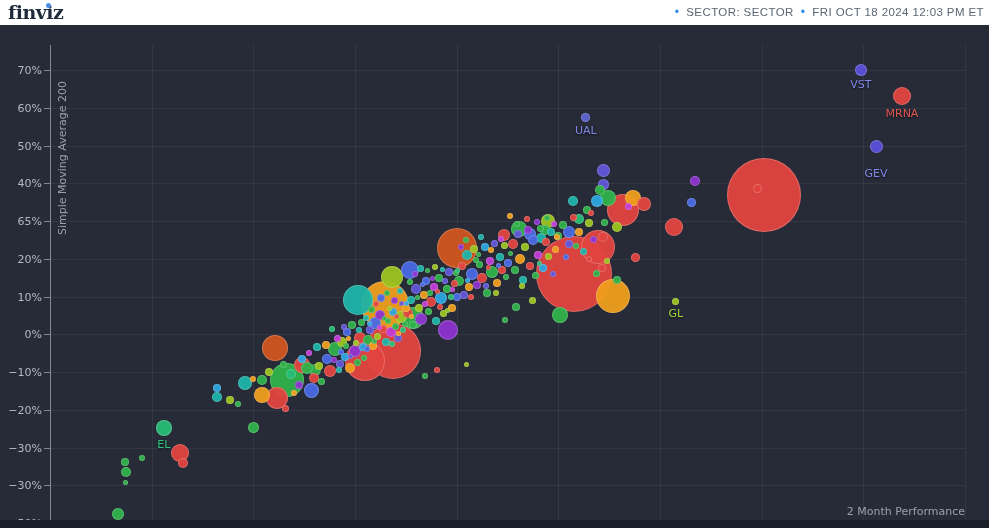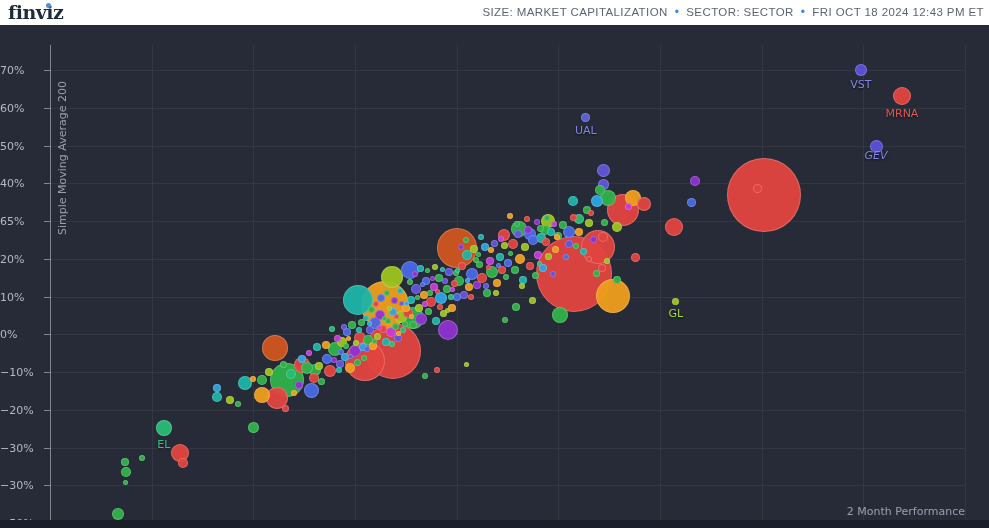--- a/index.html
+++ b/index.html
@@ -11,41 +11,40 @@
   .sep{color:#2f8ceb;font-size:12px;line-height:10px;}
   .chart{position:absolute;top:25px;left:0;width:989px;height:503px;background:#262b37;}
   .bottom-strip{position:absolute;left:0;top:520px;width:989px;height:8px;background:#1b1f29;}
   .gl-h{position:absolute;left:50px;width:915px;height:1px;background:rgba(255,255,255,0.06);}
   .gl-v{position:absolute;top:20px;height:478px;width:1px;background:rgba(255,255,255,0.06);}
   .axis-y{position:absolute;left:50px;top:20px;width:1px;height:478px;background:#81868f;}
   .axis-x{position:absolute;left:50px;top:498px;width:916px;height:1px;background:#81868f;}
   .tick-y{position:absolute;left:44px;width:6px;height:1px;background:#81868f;}
   .tick-x{position:absolute;top:498px;width:1px;height:5px;background:#81868f;}
   .tlab{position:absolute;font-size:11px;color:#b4b9c4;}
-  .ytlab{left:0;width:42px;text-align:left;}
+  .ytlab{left:0;width:42px;text-align:right;}
   .ylabel{position:absolute;left:56px;top:210px;transform:rotate(-90deg);transform-origin:top left;font-size:11px;color:#99a0ac;white-space:nowrap;}
   .xlabel{position:absolute;right:24px;top:480px;font-size:11px;color:#99a0ac;}
   .bub{position:absolute;border-radius:50%;opacity:0.95;box-shadow:inset 0 0 0 1px rgba(255,255,255,0.22);}
   .tk{position:absolute;font-size:11px;transform:translateX(-50%);white-space:nowrap;text-shadow:0 1px 2px rgba(0,0,0,0.7);}
 </style>
 </head>
 <body>
 
 <div class="app">
   <header class="topbar">
     <div class="logo">
       <span>finviz</span>
       <span class="logo-dot"></span>
     </div>
     <div class="settings">
-      <span>SIZE: MARKET CAPITALIZATION</span>
       <span class="sep">•</span>
       <span>SECTOR: SECTOR</span>
       <span class="sep">•</span>
-      <span>FRI OCT 18 2024 12:43 PM ET</span>
+      <span>FRI OCT 18 2024 12:03 PM ET</span>
     </div>
   </header>
 
   <div class="chart" id="plot">
     <div class="axis-y"></div>
     <div class="axis-x"></div>
     <div class="ylabel">Simple Moving Average 200</div>
     <div class="xlabel">2 Month Performance</div>
   <div class="gl-h" style="top: 45px;"></div>
       <div class="tick-y" style="top: 45px;"></div>
@@ -367,20 +366,20 @@
       <div class="bub" style="left: 450.1px; top: 262.205px; height: 5px; width: 5px; background: rgb(196, 60, 217);"></div>
       <div class="bub" style="left: 455.183px; top: 243.33px; height: 5px; width: 5px; background: rgb(39, 189, 119);"></div>
       <div class="bub" style="left: 465.35px; top: 253.145px; height: 5px; width: 5px; background: rgb(44, 166, 224);"></div>
       <div class="bub" style="left: 475.517px; top: 226.72px; height: 5px; width: 5px; background: rgb(48, 178, 74);"></div>
       <div class="bub" style="left: 485.683px; top: 239.555px; height: 5px; width: 5px; background: rgb(226, 69, 64);"></div>
       <div class="bub" style="left: 495.85px; top: 238.045px; height: 5px; width: 5px; background: rgb(74, 106, 228);"></div>
       <div class="bub" style="left: 507.542px; top: 225.588px; height: 5px; width: 5px; background: rgb(48, 178, 74);"></div>
       <div class="bub" style="left: 536.517px; top: 235.78px; height: 5px; width: 5px; background: rgb(39, 189, 119);"></div>
       <div class="tk" style="left: 860.792px; top: 53px; color: rgb(130, 134, 232);">VST</div>
       <div class="tk" style="left: 901.967px; top: 82.425px; color: rgb(226, 88, 83);">MRNA</div>
-      <div class="tk" style="left: 876.042px; top: 124px; color: rgb(130, 134, 232); font-style: italic;">GEV</div>
+      <div class="tk" style="left: 876.042px; top: 142px; color: rgb(130, 134, 232);">GEV</div>
       <div class="tk" style="left: 585.783px; top: 99.065px; color: rgb(130, 134, 232);">UAL</div>
       <div class="tk" style="left: 675.758px; top: 281.908px; color: rgb(164, 218, 58);">GL</div>
       <div class="tk" style="left: 163.867px; top: 413.248px; color: rgb(47, 196, 124);">EL</div>
       <div class="tk" style="left: 118.117px; top: 496.94px; color: rgb(63, 201, 75);">MRNA</div>
     </div>
   <div class="bottom-strip"></div>
 </div>
 
 </body></html>

